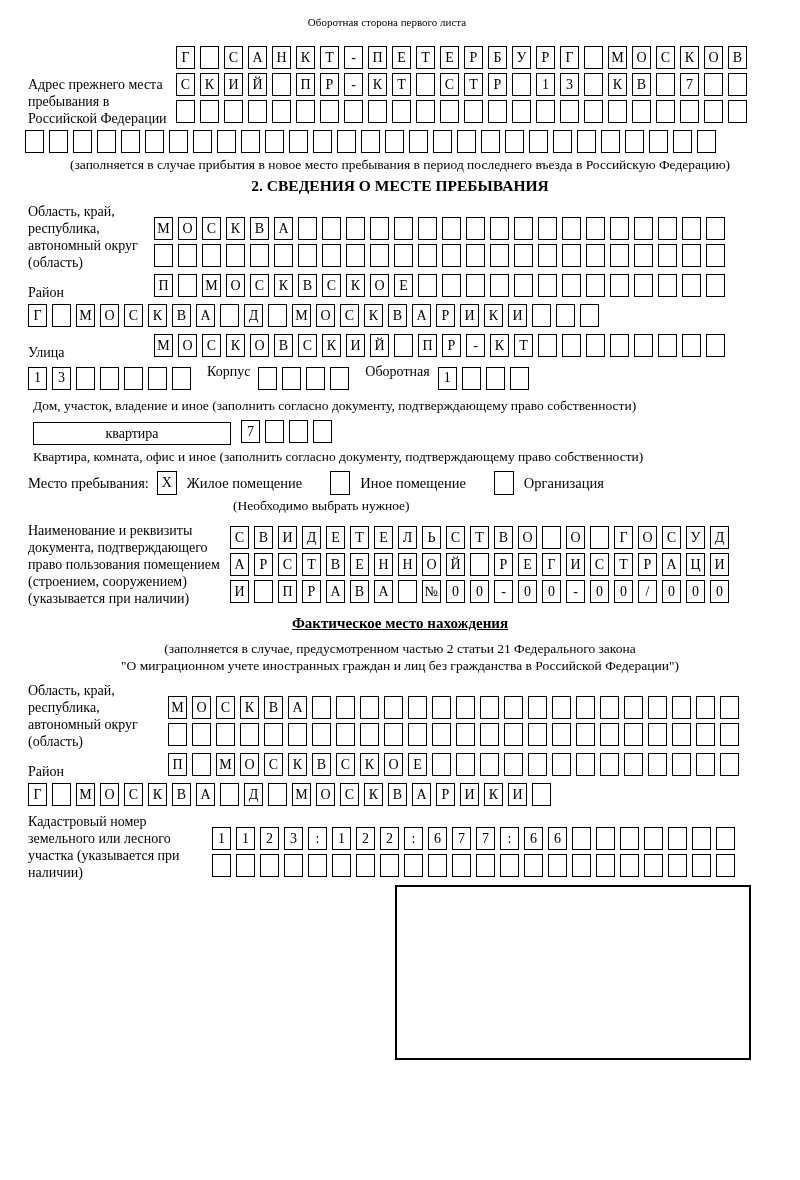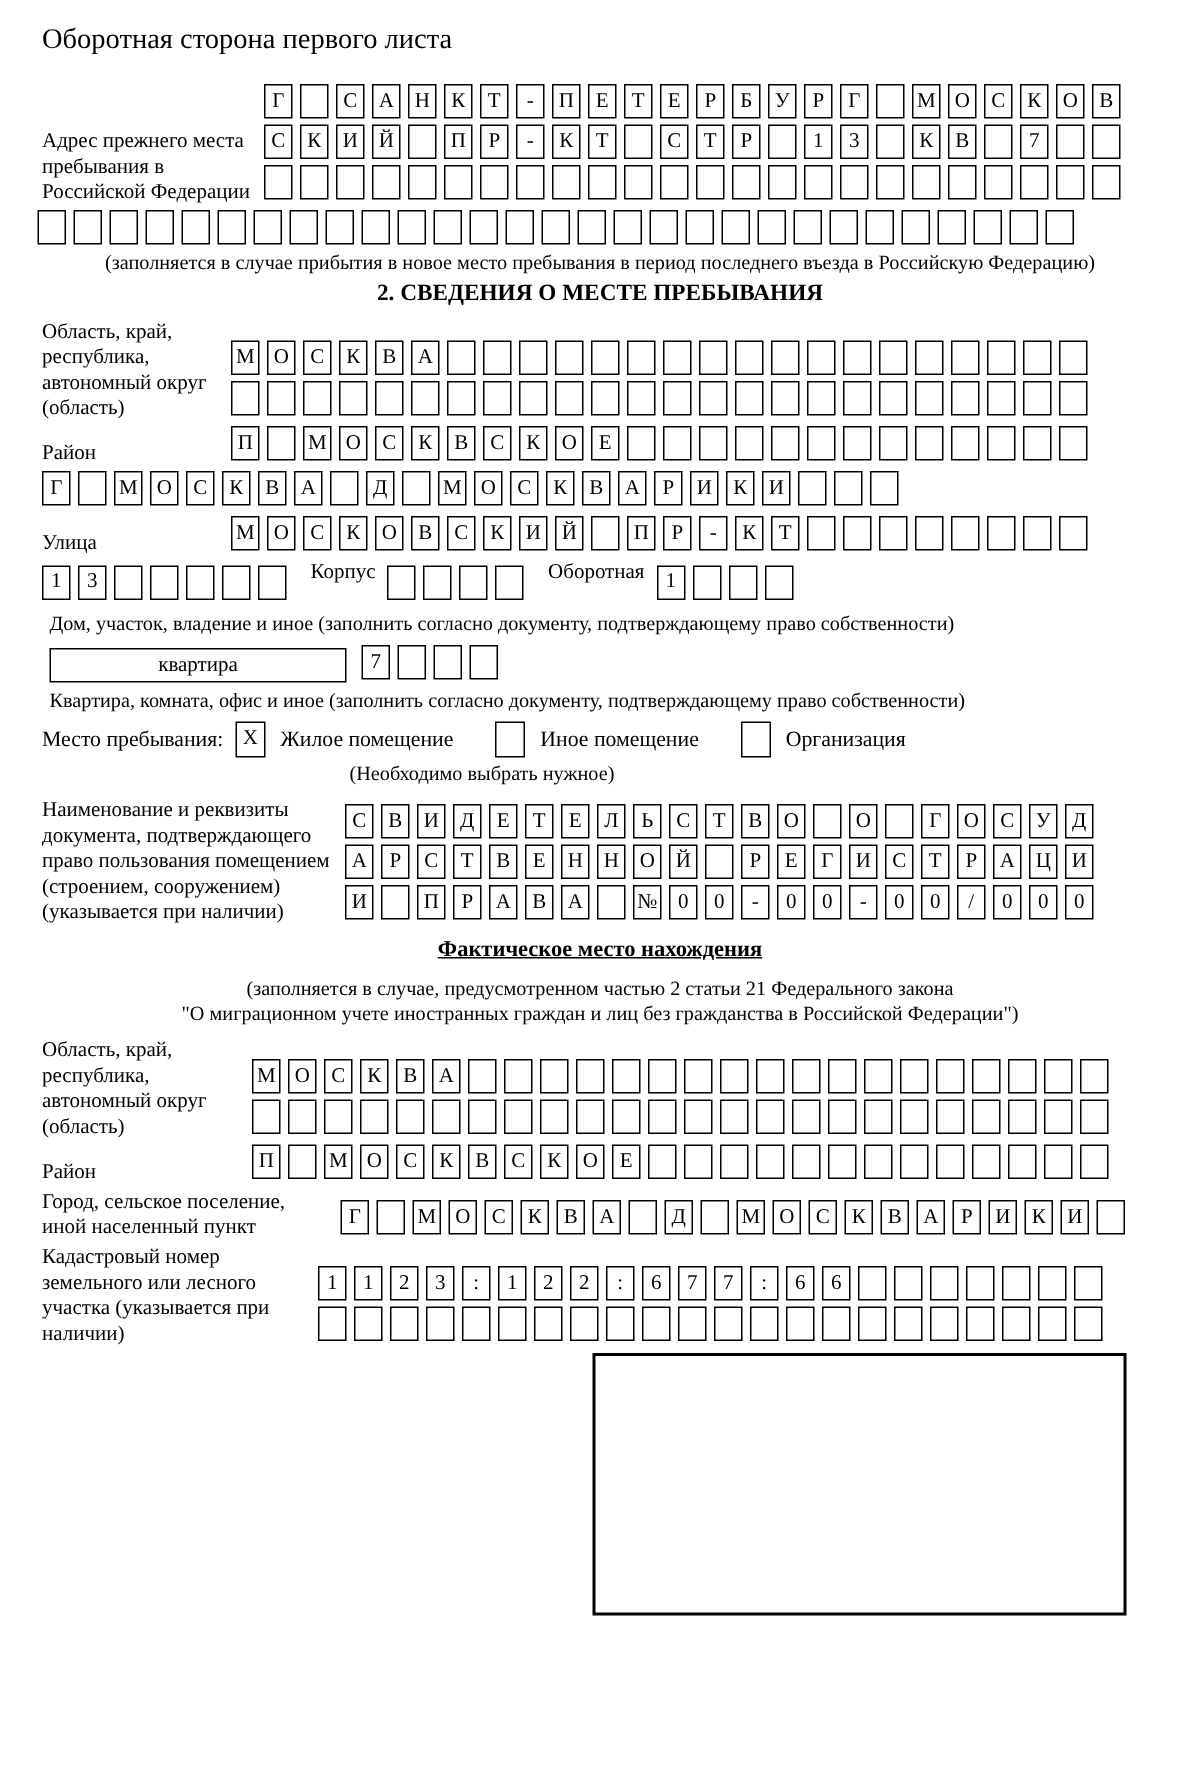--- a/index.html
+++ b/index.html
@@ -2,21 +2,21 @@
 <html><head>
 <meta charset="utf-8">
 <style>
   html,body { margin:0; padding:0; background:#fff; }
   body {
     width:800px; height:1180px; box-sizing:border-box; overflow:hidden;
     font-family:"Liberation Serif","DejaVu Serif",serif; color:#000;
   }
   .page { width:800px; height:1180px; box-sizing:border-box; padding:0 0 0 28px; }
 
-  .header-note { text-align:left; padding:16px 54px 0 0; font-size:19px; margin-bottom:18px; }
+  .header-note { text-align:center; padding:16px 54px 0 0; font-size:11px; margin-bottom:18px; }
 
   .field { display:flex; align-items:flex-end; margin-bottom:3px; }
   .label { font-size:14px; line-height:17px; flex:none; padding-right:6px; box-sizing:border-box; }
   .w148 { width:148px; } .w126 { width:126px; } .w140 { width:140px; }
   .w197 { width:199px; } .w182 { width:184px; }
 
   .cells { display:flex; gap:5px; margin-bottom:4px; }
   .cell {
     width:17px; height:21px; border:1.5px solid #000; flex:none; background:#fff;
     display:flex; align-items:center; justify-content:center; font-size:14px;
@@ -541,21 +541,20 @@
         <div class="cell"></div>
         <div class="cell"></div>
         <div class="cell"></div>
         <div class="cell"></div>
         <div class="cell"></div>
         <div class="cell"></div>
       </div>
   </div>
 
   <div class="field">
-    <div class="label w197">Город, сельское поселение, иной населенный пункт</div>
     <div class="cells">
         <div class="cell">Г</div>
         <div class="cell"></div>
         <div class="cell">М</div>
         <div class="cell">О</div>
         <div class="cell">С</div>
         <div class="cell">К</div>
         <div class="cell">В</div>
         <div class="cell">А</div>
         <div class="cell"></div>

